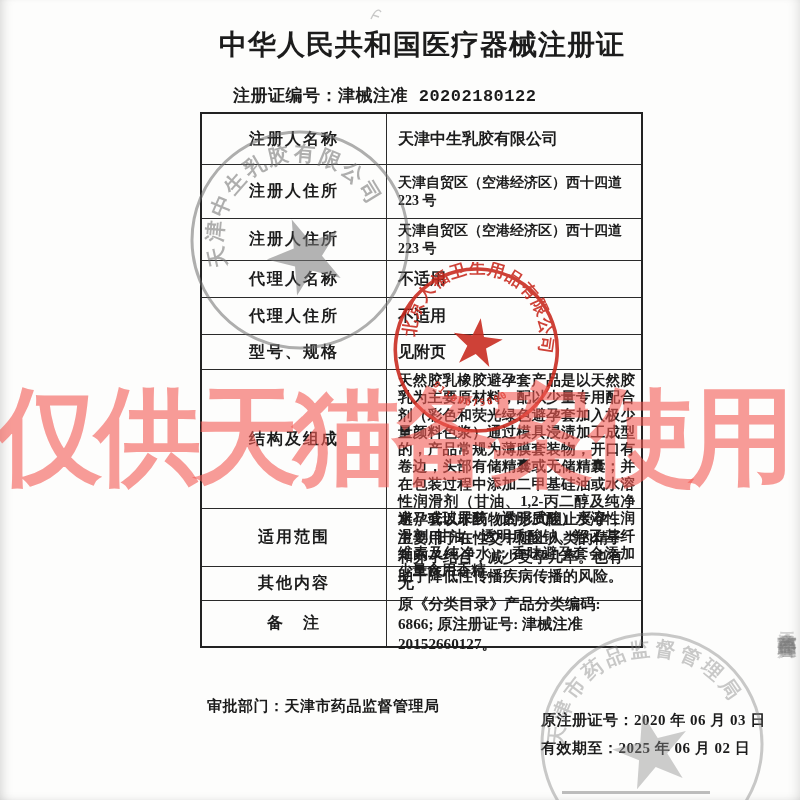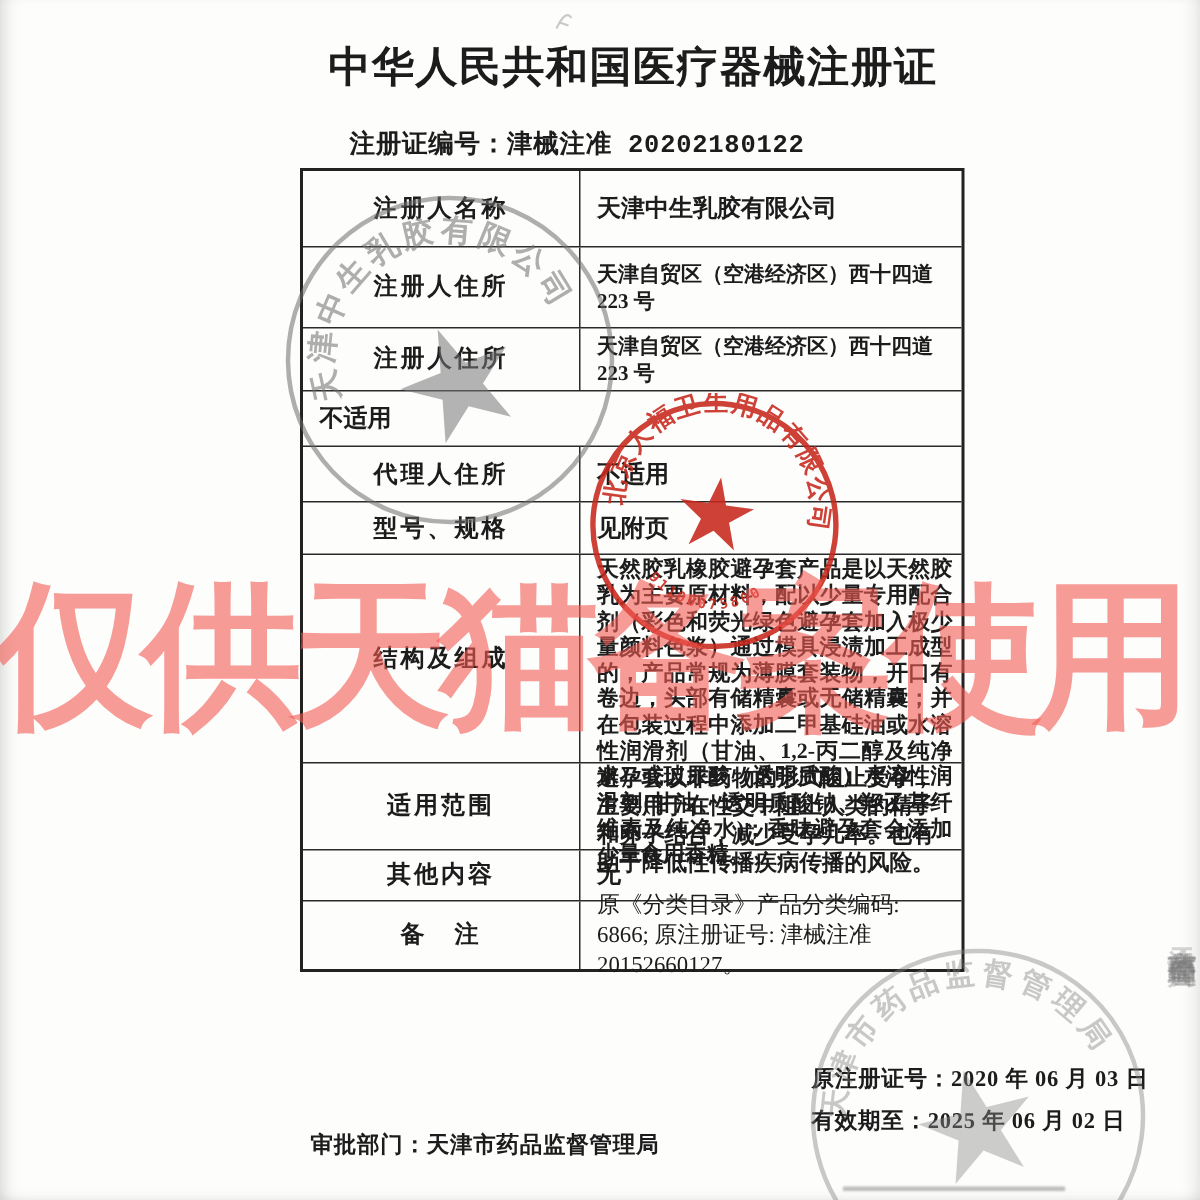--- a/index.html
+++ b/index.html
@@ -38,22 +38,22 @@
   .cell-value{
     flex:1;display:flex;align-items:center;box-sizing:border-box;
     padding:1px 6px 1px 11px;font-size:16px;font-weight:600;
   }
   .cell-value.small{font-size:14px;letter-spacing:0px;}
   .cell-value.para{
     align-items:flex-start;font-size:14.6px;line-height:17.3px;
     text-align:justify;font-weight:600;padding-top:2px;letter-spacing:0;
   }
   .cell-value.para3{align-items:flex-start;font-size:15px;line-height:19px;font-weight:600;padding-top:1px;}
-  .cell-value.two-line{font-size:15.2px;line-height:20px;font-weight:400;}
-  .footer-left{position:absolute;left:207px;top:754px;font-size:15px;font-weight:700;letter-spacing:.5px;}
+  .cell-value.two-line{font-size:15.2px;line-height:20px;font-weight:700;}
+  .footer-left{position:absolute;left:207px;top:697px;font-size:15px;font-weight:700;letter-spacing:.5px;}
   .footer-right{position:absolute;left:541px;top:706px;font-size:15px;font-weight:700;letter-spacing:.5px;line-height:28px;}
   .watermark{
     position:absolute;left:-4px;top:366px;width:810px;z-index:6;
     font-family:"Liberation Sans","DejaVu Sans",sans-serif;
     font-size:106px;font-weight:700;letter-spacing:-7px;
     color:rgba(244,90,84,.60);white-space:nowrap;pointer-events:none;
   }
   .seal{position:absolute;z-index:5;pointer-events:none;}
   .edge-stamp{
     position:absolute;right:0px;top:616px;z-index:4;
@@ -87,20 +87,21 @@
     </div>
     <div class="row" style="height:54px">
       <div class="cell-label">注册人住所</div>
       <div class="cell-value small">天津自贸区（空港经济区）西十四道 223 号</div>
     </div>
     <div class="row" style="height:42px">
       <div class="cell-label">注册人住所</div>
       <div class="cell-value small">天津自贸区（空港经济区）西十四道 223 号</div>
     </div>
     <div class="row" style="height:37px">
+      <div class="cell-label">代理人名称</div>
       <div class="cell-value">不适用</div>
     </div>
     <div class="row" style="height:37px">
       <div class="cell-label">代理人住所</div>
       <div class="cell-value">不适用</div>
     </div>
     <div class="row" style="height:35px">
       <div class="cell-label">型号、规格</div>
       <div class="cell-value">见附页</div>
     </div>

